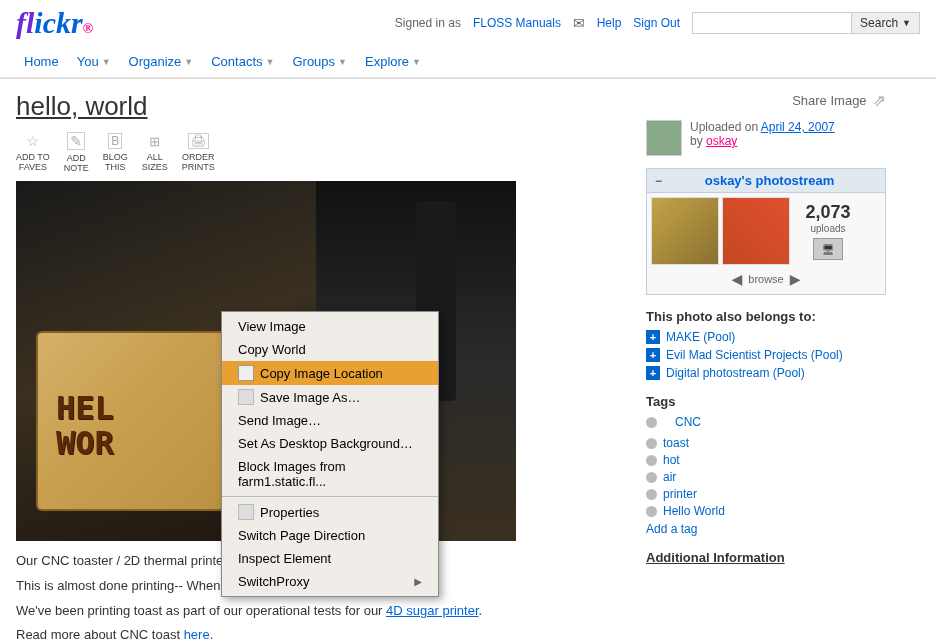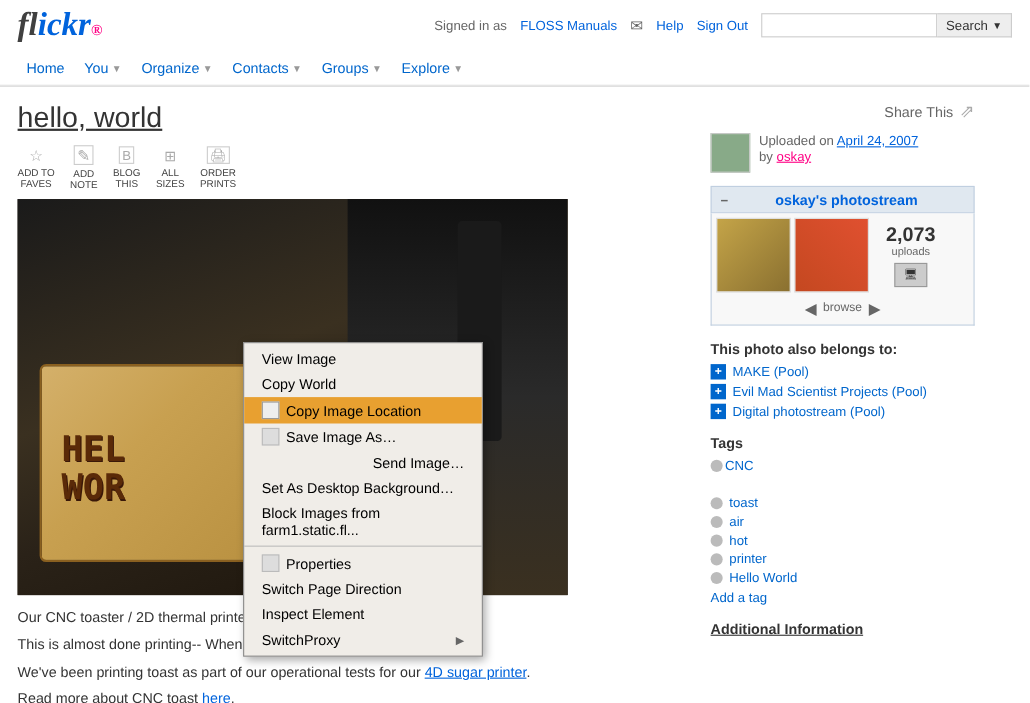--- a/index.html
+++ b/index.html
@@ -61,21 +61,21 @@
     #additional-info h3 { font-size: 13px; color: #333; margin-bottom: 6px; text-decoration: underline; }
 
     .signed-in-text { font-size: 12px; color: #666; }
   </style>
 </head>
 <body>
 
 <div id="header">
   <div id="header-top">
     <div id="logo">
-      <span style="color:#404040; font-style:italic; font-size:30px; font-family:Georgia,serif;">fl</span><span style="color:#0063dc; font-style:italic; font-size:30px; font-family:Georgia,serif;">ickr</span><span style="color:#ff0084; font-size:14px;">®</span>
+      <span style="color:#6d28d9; font-style:italic; font-size:30px; font-family:Georgia,serif;">fl</span><span style="color:#0063dc; font-style:italic; font-size:30px; font-family:Georgia,serif;">ickr</span><span style="color:#ff0084; font-size:14px;">®</span>
     </div>
     <div id="header-right">
       <span class="signed-in-text">Signed in as</span>
       <a href="#" style="color:#0063dc; font-size:12px;">FLOSS Manuals</a>
       <span style="cursor:pointer; font-size:14px;">✉</span>
       <a href="#">Help</a>
       <a href="#">Sign Out</a>
       <div id="search-box">
         <input type="text" id="search-input" style="border: 1px solid rgb(204, 204, 204); padding: 3px 6px; font-size: 12px; width: 160px;">
         <button id="search-btn" style="background:#eee; border:1px solid #ccc; border-left:none; padding:3px 8px; cursor:pointer; font-size:12px;">
@@ -160,21 +160,21 @@
           <span>Copy World</span>
         </div>
         <div class="ctx-item" style="padding:4px 16px; cursor:pointer; color:#000; background:#e8a030; display:flex; align-items:center; gap:6px;">
           <span style="width:16px; height:16px; background:#eee; border:1px solid #999; display:inline-block; flex-shrink:0;"></span>
           <span>Copy Image Location</span>
         </div>
         <div class="ctx-item" style="padding:4px 16px; cursor:pointer; color:#000; display:flex; align-items:center; gap:6px;">
           <span style="width:16px; height:16px; background:#ddd; border:1px solid #bbb; display:inline-block; flex-shrink:0;"></span>
           <span>Save Image As…</span>
         </div>
-        <div class="ctx-item" style="padding:4px 16px; cursor:pointer; color:#000;justify-content:flex-end;">
+        <div class="ctx-item" style="padding:4px 16px; cursor:pointer; color:#000;">
           <span>Send Image…</span>
         </div>
         <div class="ctx-item" style="padding:4px 16px; cursor:pointer; color:#000;">
           <span>Set As Desktop Background…</span>
         </div>
         <div class="ctx-item" style="padding:4px 16px; cursor:pointer; color:#000;">
           <span>Block Images from farm1.static.fl...</span>
         </div>
         <div style="height:1px; background:#bbb; margin:3px 0;"></div>
         <div class="ctx-item" style="padding:4px 16px; cursor:pointer; color:#000; display:flex; align-items:center; gap:6px;">
@@ -198,21 +198,21 @@
       <p style="margin-bottom:4px;">Our CNC toaster / 2D thermal printer</p>
       <p style="margin-bottom:4px;">This is almost done printing-- When i<span style="color:#aaa;">[text continues]</span>f the print area.</p>
       <p style="margin-bottom:4px;">We've been printing toast as part of our operational tests for our <a href="#" style="color:#0063dc;">4D sugar printer</a>.</p>
       <p>Read more about CNC toast <a href="#" style="color:#0063dc;">here</a>.</p>
     </div>
   </div>
 
   <div id="sidebar" style="width:240px; flex-shrink:0;">
 
     <div id="share-this" style="display:flex; align-items:center; justify-content:flex-end; gap:6px; margin-bottom:10px; font-size:13px; color:#666;">
-      <span>Share This</span>
+      <span>Share Image</span>
       <span style="cursor:pointer; font-size:16px; color:#aaa;">⇗</span>
     </div>
 
     <div id="upload-info" style="display:flex; align-items:flex-start; gap:8px; margin-bottom:12px;">
       <div style="width:36px; height:36px; background:#8a8; border:1px solid #ccc; flex-shrink:0;"></div>
       <div>
         <div style="font-size:12px; color:#666;">
           <span>Uploaded on </span>
           <a href="#" style="color:#0063dc; font-size:12px;">April 24, 2007</a>
         </div>
@@ -258,35 +258,35 @@
         <a href="#" style="color:#06c; text-decoration:none;">Evil Mad Scientist Projects (Pool)</a>
       </div>
       <div style="display:flex; align-items:center; gap:6px; margin-bottom:4px; font-size:12px;">
         <span style="width:14px; height:14px; background:#06c; color:#fff; display:flex; align-items:center; justify-content:center; font-size:11px; font-weight:bold; cursor:pointer; flex-shrink:0;">+</span>
         <a href="#" style="color:#06c; text-decoration:none;">Digital photostream (Pool)</a>
       </div>
     </div>
 
     <div id="tags-section" style="margin-bottom:14px;">
       <h3 style="font-size:13px; color:#333; margin-bottom:6px;">Tags</h3>
-      <div style="display:flex; align-items:center; gap:2px; margin-bottom:20px; font-size:12px;">
+      <div style="display:flex; align-items:center; gap:18px; margin-bottom:7px; font-size:12px;">
         <span style="width:11px; height:11px; border-radius:50%; background:#bbb; flex-shrink:0;"></span>
         <a href="#" style="color:#06c; text-decoration:none;">CNC</a>
       </div>
       <div style="display:flex; align-items:center; gap:6px; margin-bottom:3px; font-size:12px;">
         <span style="width:11px; height:11px; border-radius:50%; background:#bbb; flex-shrink:0;"></span>
         <a href="#" style="color:#06c; text-decoration:none;">toast</a>
       </div>
       <div style="display:flex; align-items:center; gap:6px; margin-bottom:3px; font-size:12px;">
         <span style="width:11px; height:11px; border-radius:50%; background:#bbb; flex-shrink:0;"></span>
+        <a href="#" style="color:#06c; text-decoration:none;">hot</a>
+      </div>
+      <div style="display:flex; align-items:center; gap:6px; margin-bottom:3px; font-size:12px;">
+        <span style="width:11px; height:11px; border-radius:50%; background:#bbb; flex-shrink:0;"></span>
         <a href="#" style="color:#06c; text-decoration:none;">air</a>
-      </div>
-      <div style="display:flex; align-items:center; gap:6px; margin-bottom:3px; font-size:12px;">
-        <span style="width:11px; height:11px; border-radius:50%; background:#bbb; flex-shrink:0;"></span>
-        <a href="#" style="color:#06c; text-decoration:none;">hot</a>
       </div>
       <div style="display:flex; align-items:center; gap:6px; margin-bottom:3px; font-size:12px;">
         <span style="width:11px; height:11px; border-radius:50%; background:#bbb; flex-shrink:0;"></span>
         <a href="#" style="color:#06c; text-decoration:none;">printer</a>
       </div>
       <div style="display:flex; align-items:center; gap:6px; margin-bottom:3px; font-size:12px;">
         <span style="width:11px; height:11px; border-radius:50%; background:#bbb; flex-shrink:0;"></span>
         <a href="#" style="color:#06c; text-decoration:none;">Hello World</a>
       </div>
       <a href="#" style="color:#06c; font-size:12px; cursor:pointer; margin-top:4px; display:block; text-decoration:none;">Add a tag</a>

